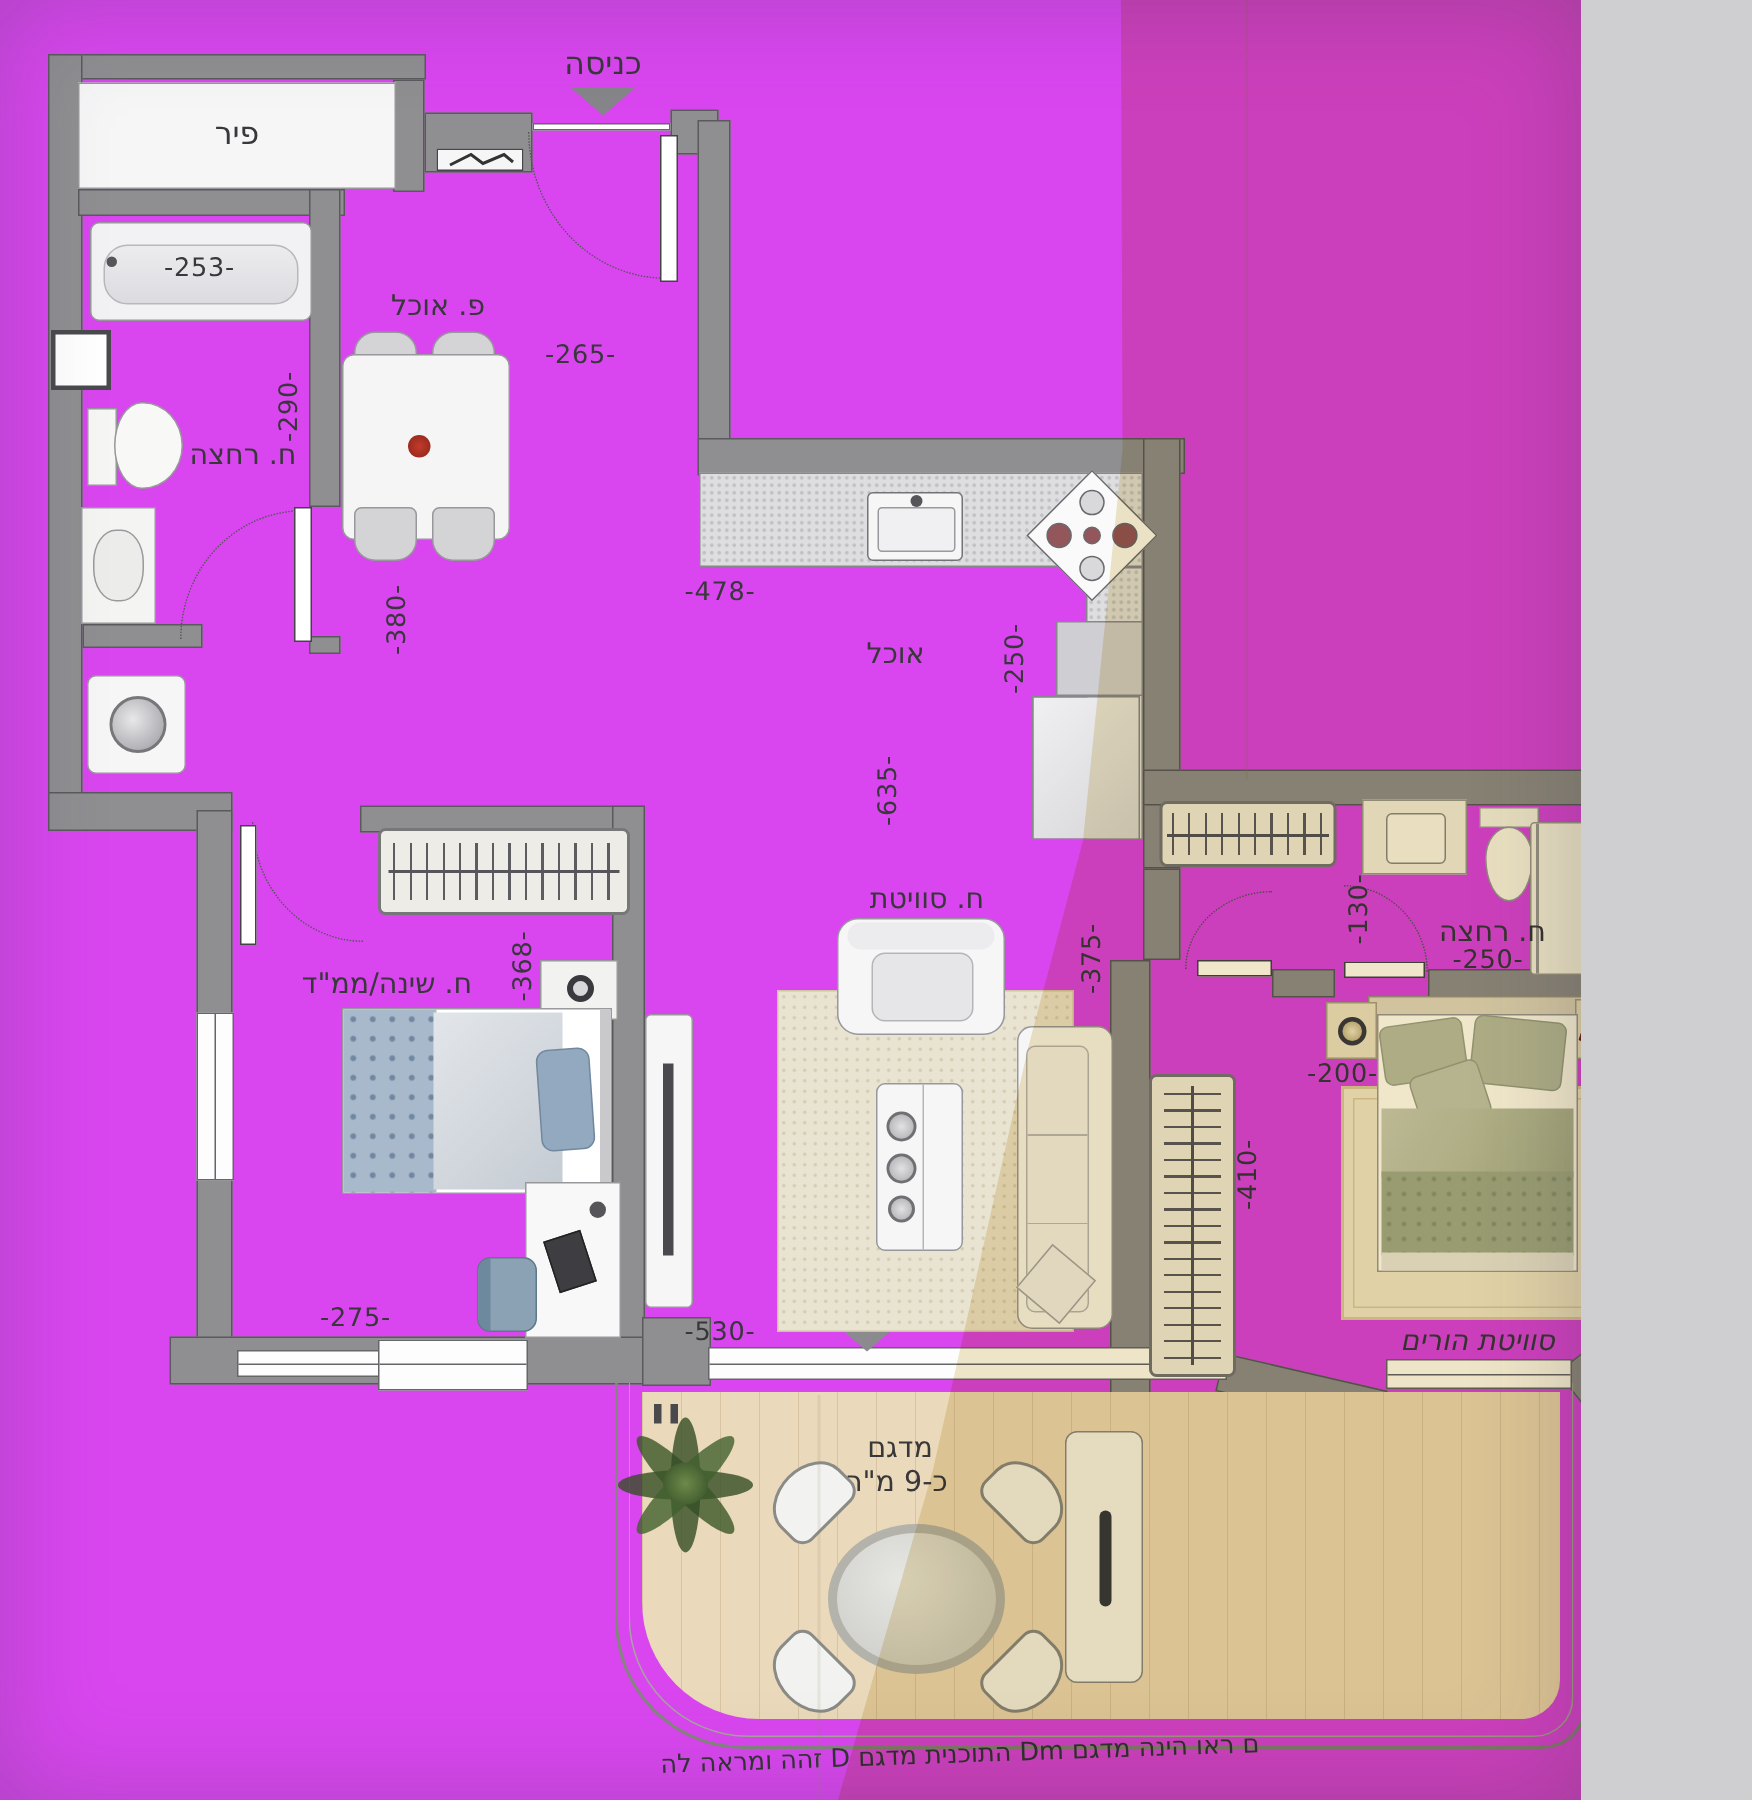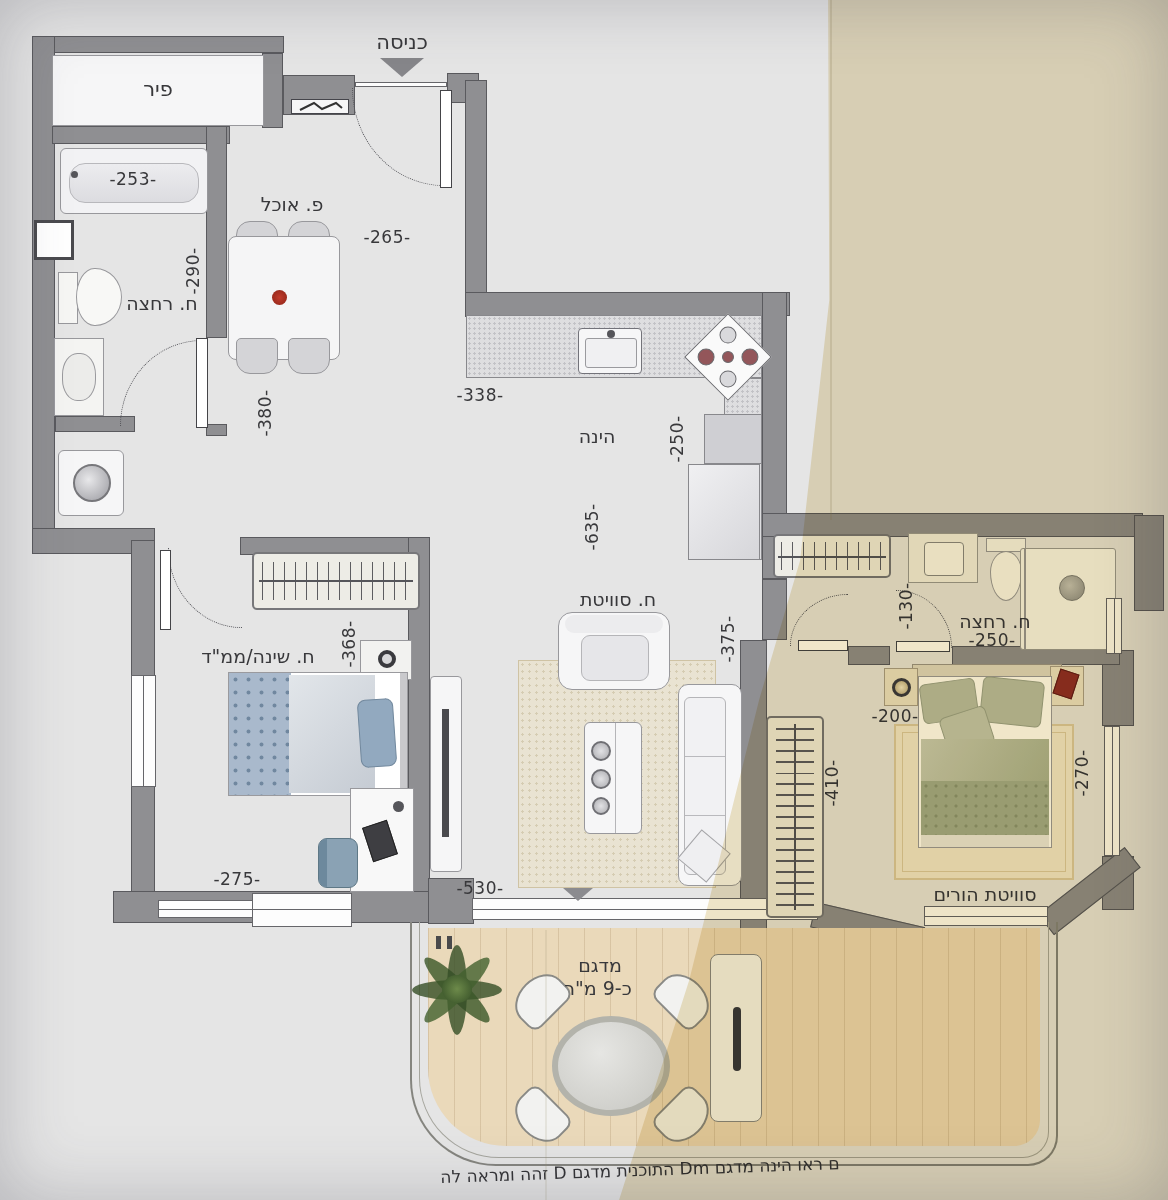--- a/index.html
+++ b/index.html
@@ -1,16 +1,16 @@
 <!DOCTYPE html>
 <html><head>
 <meta charset="utf-8">
 <style>
   html,body{margin:0;padding:0;background:#cfcfd2;}
-  #photo{position:relative;width:1168px;height:1200px;background:#e5e5e5;overflow:hidden;
+  #photo{position:relative;width:1054px;height:1200px;background:#d946ef;overflow:hidden;
          font-family:"DejaVu Sans",sans-serif;}
   .abs{position:absolute;box-sizing:border-box;}
   
   .w{position:absolute;background:#8f8f92;border:1px solid #5a5a5e;box-sizing:border-box;}
   
   .win{position:absolute;background:#fdfdfd;border:1px solid #66666a;box-sizing:border-box;}
   .win.h::after{content:"";position:absolute;left:0;right:0;top:48%;border-top:1px solid #66666a;}
   .win.v::after{content:"";position:absolute;top:0;bottom:0;left:48%;border-left:1px solid #66666a;}
   
   .arc{position:absolute;box-sizing:border-box;border:0 dotted #55555a;background:transparent;}
@@ -242,38 +242,38 @@
 
   <div class="lbl room" style="left:88px;top:77px;width:140px;font-size:21px;z-index:30;">פיר</div>
   <div class="lbl room" style="left:92px;top:292px;width:140px;z-index:30;">ח. רחצה</div>
   <div class="lbl dim" style="left:98px;top:169px;z-index:30;">-253-</div>
   <div class="lbl dim v" style="left:158px;top:261px;z-index:30;">-290-</div>
 
   <div class="lbl room" style="left:222px;top:193px;width:140px;z-index:30;">פ. אוכל</div>
   <div class="lbl dim" style="left:352px;top:227px;z-index:30;">-265-</div>
   <div class="lbl dim v" style="left:230px;top:403px;z-index:30;">-380-</div>
 
-  <div class="lbl room" style="left:527px;top:425px;width:140px;z-index:30;">הינה</div>
-  <div class="lbl dim" style="left:445px;top:385px;z-index:30;">-338-</div>
+  <div class="lbl room" style="left:527px;top:425px;width:140px;z-index:30;">אוכל</div>
+  <div class="lbl dim" style="left:445px;top:385px;z-index:30;">-478-</div>
   <div class="lbl dim v" style="left:642px;top:429px;z-index:30;">-250-</div>
   <div class="lbl dim v" style="left:557px;top:517px;z-index:30;">-635-</div>
 
   <div class="lbl room" style="left:548px;top:588px;width:140px;z-index:30;">ח. סוויטת</div>
   <div class="lbl dim v" style="left:693px;top:629px;z-index:30;">-375-</div>
   <div class="lbl dim" style="left:445px;top:878px;z-index:30;">-530-</div>
 
   <div class="lbl room" style="left:183px;top:645px;z-index:30;">ח. שינה/ממ"ד</div>
   <div class="lbl dim v" style="left:314px;top:634px;z-index:30;">-368-</div>
   <div class="lbl dim" style="left:202px;top:869px;z-index:30;">-275-</div>
 
   <div class="lbl room" style="left:925px;top:610px;width:140px;z-index:30;">ח. רחצה</div>
   <div class="lbl dim" style="left:957px;top:630px;z-index:30;">-250-</div>
   <div class="lbl dim v" style="left:871px;top:596px;z-index:30;">-130-</div>
 
-  <div class="lbl room" style="left:915px;top:883px;width:140px;z-index:30;">סוויטת הורים</div>
+  <div class="lbl room" style="left:915px;top:883px;width:140px;z-index:30;font-style:italic;">סוויטת הורים</div>
   <div class="lbl dim" style="left:860px;top:706px;z-index:30;">-200-</div>
   <div class="lbl dim v" style="left:797px;top:773px;z-index:30;">-410-</div>
   <div class="lbl dim v" style="left:1047px;top:763px;z-index:30;">-270-</div>
 
   <div class="lbl room" style="left:530px;top:954px;width:140px;z-index:30;">מדגם</div>
   <div class="lbl room" style="left:528px;top:977px;width:140px;z-index:30;">כ-9 מ"ר</div>
 
   <div class="lbl" dir="rtl" style="left:390px;top:1160px;width:500px;font-size:17px;transform:rotate(-2deg);color:#333336;z-index:30;">ם ראו הינה מדגם Dm התוכנית מדגם D זהה ומראה לה</div>
 
   <div class="crease" style="left:830px;top:0;width:2px;height:520px;"></div>

